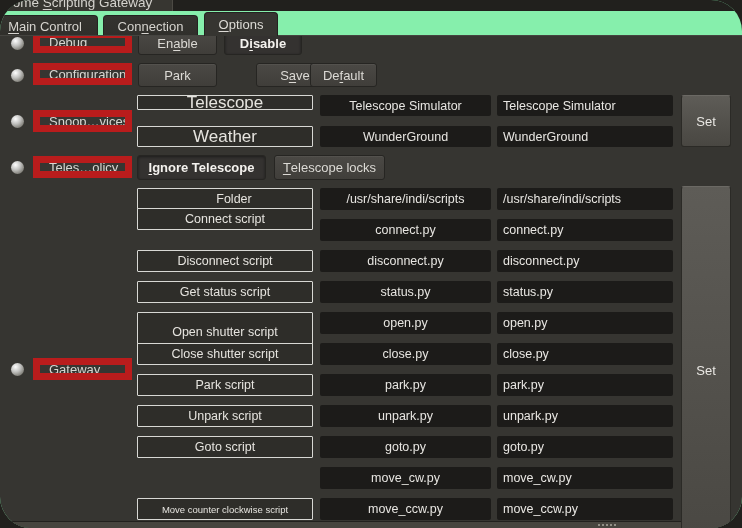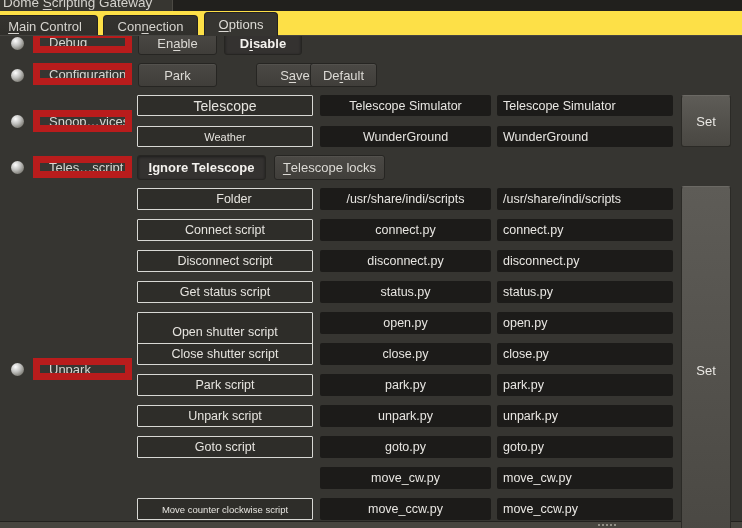--- a/index.html
+++ b/index.html
@@ -1,18 +1,18 @@
 <!DOCTYPE html>
 <html><head>
 <meta charset="utf-8">
 <style>
   * { box-sizing: border-box; margin: 0; padding: 0; }
   html,body { background:#21201d; }
   body { font-family: "Liberation Sans","DejaVu Sans",sans-serif; }
-  #window { position:relative; width:742px; height:528px; overflow:hidden; background:#fde047; }
+  #window { position:relative; width:742px; height:528px; overflow:hidden; background:#86efac;border-radius:31px; }
 
   
   .topstrip { position:absolute; left:0; top:0; width:742px; height:11px; background:#21201d; overflow:hidden; }
   .devtab { position:absolute; left:-10px; top:-10px; width:183px; height:30px;
             background:#373631; border:1px solid #4c4a44; border-radius:6px 6px 0 0; }
   .devtab-t { position:absolute; left:12px; top:4px; line-height:16px; font-size:13.5px; color:#d5d3ce; white-space:nowrap; }
 
   
   .tabbar { position:absolute; left:0; top:11px; width:742px; height:25px; }
   .tabbar::after { content:""; position:absolute; left:0; right:0; bottom:0; height:1px; background:#454440; z-index:2; }
@@ -78,45 +78,45 @@
 
     <span class="led" style="top:1px"></span>
     <span class="led" style="top:33px"></span>
     <span class="led" style="top:79px"></span>
     <span class="led" style="top:125px"></span>
     <span class="led" style="top:327px"></span>
 
     <div class="glabel" style="top:-5px">Debug</div>
     <div class="glabel" style="top:74px">Snoop…vices</div>
     <div class="glabel" style="top:27px">Configuration</div>
-    <div class="glabel" style="top:120px">Teles…script</div>
-    <div class="glabel" style="top:322px">Unpark</div>
+    <div class="glabel" style="top:120px">Teles…olicy</div>
+    <div class="glabel" style="top:322px">Gateway</div>
 
     <div class="band"></div>
     <div class="grip"></div>
 
     <div class="setbtn" id="set-snoop">Set</div>
     <div class="setbtn" id="set-scripts">Set</div>
   <div class="btn" style="left: 138px; top: -5px; width: 79px; height: 24px;">En<u>a</u>ble</div>
       <div class="btn pressed" style="left: 224px; top: -5px; width: 78px; height: 24px;">D<u>i</u>sable</div>
       <div class="btn" style="left: 138px; top: 27px; width: 79px; height: 24px;">Park</div>
       <div class="btn" style="left: 224px; top: 27px; width: 78px; height: 24px; margin-left: 32px;">S<u>a</u>ve</div>
       <div class="btn" style="left: 310px; top: 27px; width: 67px; height: 24px;">De<u>f</u>ault</div>
       <div class="btn pressed" style="left: 137px; top: 119px; width: 129px; height: 25px;"><u>I</u>gnore Telescope</div>
       <div class="btn" style="left: 274px; top: 119px; width: 111px; height: 25px;"><u>T</u>elescope locks</div>
-      <div class="pname" style="top: 59px; height: 21px; font-size: 14px; text-align: right;">Telescope</div>
+      <div class="pname" style="top: 59px; height: 15px; font-size: 17px; text-align: right;">Telescope</div>
       <div class="pvalue" style="top: 59px; height: 21px;">Telescope Simulator</div>
       <input class="pedit" type="text" value="Telescope Simulator" style="top: 59px; height: 21px;">
-      <div class="pname" style="top: 90px; height: 21px; font-size: 11px;">Weather</div>
+      <div class="pname" style="top: 90px; height: 21px; font-size: 17px;">Weather</div>
       <div class="pvalue" style="top: 90px; height: 21px;">WunderGround</div>
       <input class="pedit" type="text" value="WunderGround" style="top: 90px; height: 21px;">
       <div class="pname" style="top: 152px; height: 22px; font-size: 12.5px; padding-left: 18px;">Folder</div>
       <div class="pvalue" style="top: 152px; height: 22px;">/usr/share/indi/scripts</div>
       <input class="pedit" type="text" value="/usr/share/indi/scripts" style="top: 152px; height: 22px;">
-      <div class="pname" style="top: 183px; height: 22px; font-size: 12.5px;">Connect script</div>
+      <div class="pname" style="top: 172px; height: 22px; font-size: 12.5px;">Connect script</div>
       <div class="pvalue" style="top: 183px; height: 22px;">connect.py</div>
       <input class="pedit" type="text" value="connect.py" style="top: 183px; height: 22px;">
       <div class="pname" style="top: 214px; height: 22px; font-size: 12.5px;">Disconnect script</div>
       <div class="pvalue" style="top: 214px; height: 22px;">disconnect.py</div>
       <input class="pedit" type="text" value="disconnect.py" style="top: 214px; height: 22px;">
       <div class="pname" style="top: 245px; height: 22px; font-size: 12.5px;">Get status script</div>
       <div class="pvalue" style="top: 245px; height: 22px;">status.py</div>
       <input class="pedit" type="text" value="status.py" style="top: 245px; height: 22px;">
       <div class="pname" style="top: 276px; height: 40px; font-size: 12.5px;">Open shutter script</div>
       <div class="pvalue" style="top: 276px; height: 22px;">open.py</div>

